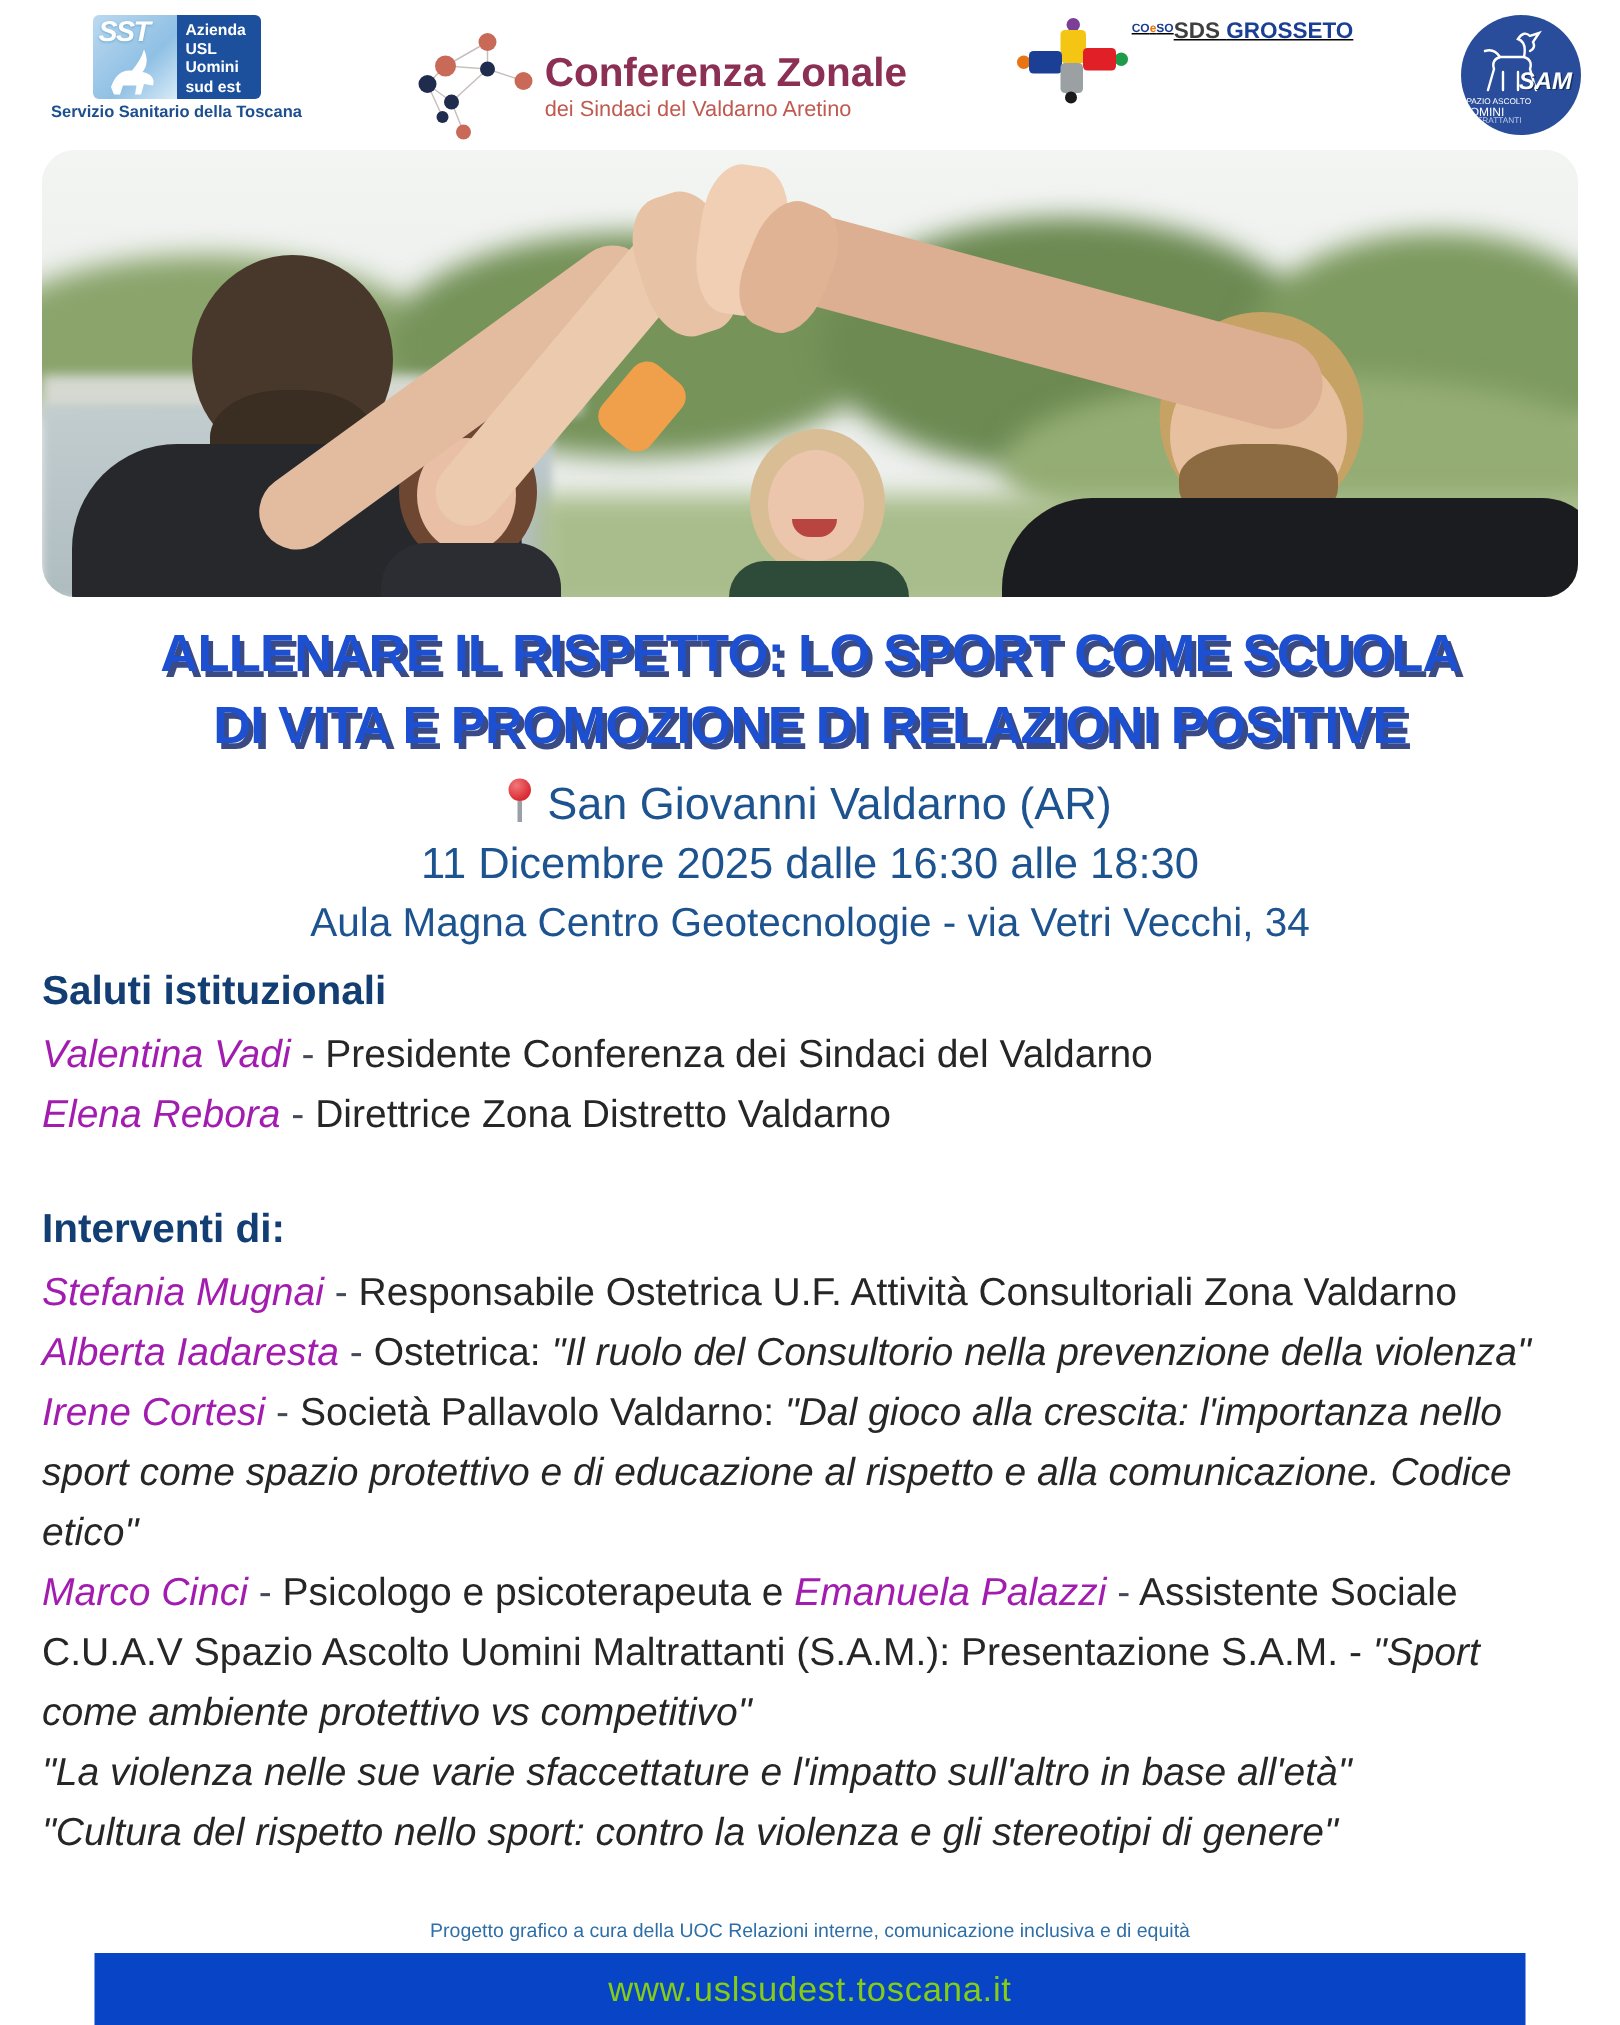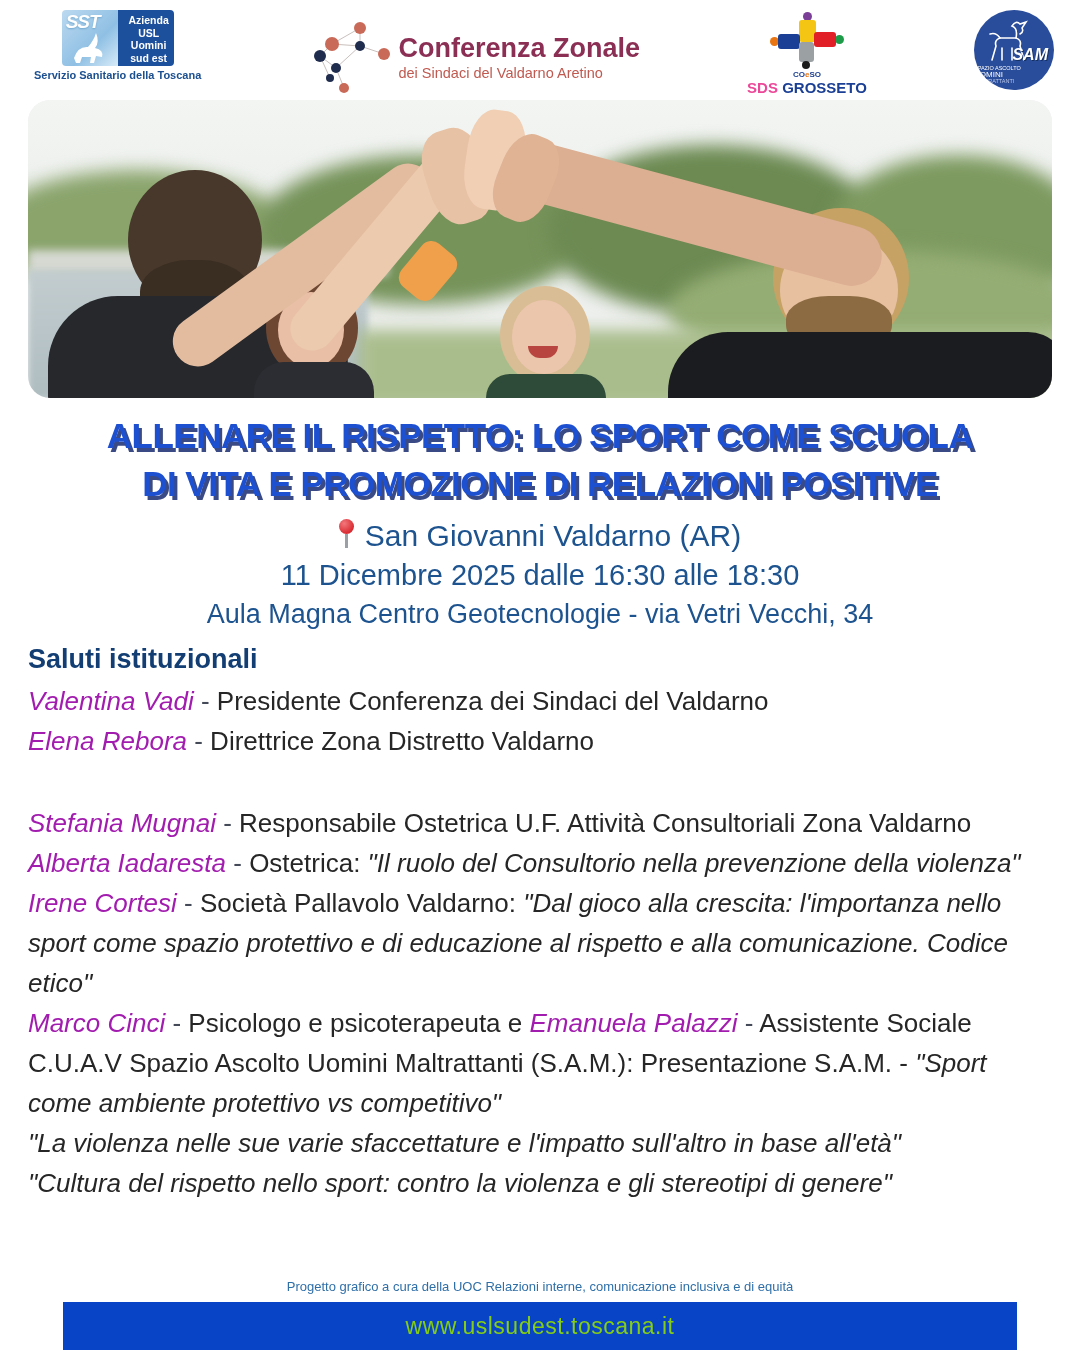--- a/index.html
+++ b/index.html
@@ -6,51 +6,51 @@
   .page{
     position:relative;width:1080px;height:1350px;background:#ffffff;
     font-family:"Liberation Sans", sans-serif;overflow:hidden;
   }
 
   
   .logos-row{display:flex;align-items:flex-start;justify-content:space-between;
     padding:10px 26px 0 34px;height:86px;}
   .logo{display:flex;align-items:center;}
   
-  .sst{flex-direction:column;align-items:center;text-align:center;}
+  .sst{flex-direction:column;align-items:center;}
   .sst-squares{display:flex;}
   .sst-left{width:56px;height:56px;background:linear-gradient(135deg,#bcd9f0,#8fc0e4 60%,#d8ebf8);
     border-radius:4px 0 0 4px;position:relative;overflow:hidden;}
   .sst-left .sst-acr{position:absolute;top:1px;left:4px;color:#fff;font-weight:bold;
     font-style:italic;font-size:19px;letter-spacing:-1px;text-shadow:0 1px 2px #6fa6cc;}
   .sst-left svg{position:absolute;bottom:2px;left:4px;}
   .sst-right{width:56px;height:56px;background:#1c4f9c;border-radius:0 4px 4px 0;
     color:#fff;font-weight:bold;font-size:10.5px;line-height:12.5px;padding:4px 0 0 6px;box-sizing:border-box;}
   .sst-caption{font-size:11px;font-weight:bold;color:#1b4f8f;margin-top:3px;white-space:nowrap;}
   
   .conf{margin-top:8px;}
   .conf-text{margin-left:4px;}
   .conf-title{font-size:27px;font-weight:bold;color:#8c2f54;letter-spacing:0;}
   .conf-sub{font-size:14.5px;color:#c0594f;margin-top:1px;}
   
-  .sds{flex-direction:column;align-items:center;margin-top:2px;}
+  .sds{flex-direction:row;align-items:flex-start;margin-top:2px;text-decoration:underline;}
   .sds-cross{position:relative;width:78px;height:56px;}
   .sds-cross div{position:absolute;}
   .p-top{left:31px;top:8px;width:17px;height:22px;background:#f4c513;border-radius:3px;}
   .h-top{left:35px;top:0px;width:9px;height:9px;background:#7c3f98;border-radius:50%;}
   .p-left{left:10px;top:22px;width:22px;height:15px;background:#1b3f94;border-radius:3px;}
   .h-left{left:2px;top:25px;width:9px;height:9px;background:#e87511;border-radius:50%;}
   .p-right{left:46px;top:20px;width:22px;height:15px;background:#e01f26;border-radius:3px;}
   .h-right{left:67px;top:23px;width:9px;height:9px;background:#1e9b48;border-radius:50%;}
   .p-bot{left:31px;top:30px;width:15px;height:20px;background:#9ba0a3;border-radius:3px;}
   .h-bot{left:34px;top:49px;width:8px;height:8px;background:#1a1a1a;border-radius:50%;}
   .sds-coeso{font-size:8px;font-weight:bold;color:#1b3f94;margin-top:2px;}
   .sds-coeso .e-orange{color:#e87511;}
   .sds-name{font-size:15px;font-weight:bold;letter-spacing:0;}
-  .sds-name .sds-red{color:#ec4899;}
+  .sds-name .sds-red{color:#404040;}
   .sds-name .sds-blue{color:#1b3f94;}
   
   .sam{width:80px;height:80px;background:#2a4d9b;border-radius:50%;position:relative;overflow:hidden;flex:none;}
   .sam svg{position:absolute;left:8px;top:6px;}
   .sam-acr{position:absolute;right:6px;top:36px;color:#fff;font-weight:bold;font-style:italic;
     font-size:16px;text-shadow:1px 1px 0 #16305f;}
   .sam-lines{position:absolute;left:0;right:0;top:55px;text-align:left;color:#fff;
     font-size:5.5px;line-height:6.5px;font-weight:normal;}
   .sam-lines div:nth-child(2){font-size:8px;}
   .sam-lines div:nth-child(3){color:#b9c6e8;}
@@ -224,20 +224,21 @@
   <div class="event-line date">11 Dicembre 2025 dalle 16:30 alle 18:30</div>
   <div class="event-line venue">Aula Magna Centro Geotecnologie - via Vetri Vecchi, 34</div>
 
   <div class="speakers">
       <div class="section-block">
         <div class="section-heading">Saluti istituzionali</div>
         <p class="body-line"><span class="seg-name">Valentina Vadi</span><span class="seg-dash"> - </span><span class="seg-normal">Presidente Conferenza dei Sindaci del Valdarno</span></p>
         <p class="body-line"><span class="seg-name">Elena Rebora</span><span class="seg-dash"> - </span><span class="seg-normal">Direttrice Zona Distretto Valdarno</span></p>
       </div>
       <div class="section-block">
+        <div class="section-heading">Interventi di:</div>
         <p class="body-line"><span class="seg-name">Stefania Mugnai</span><span class="seg-dash"> - </span><span class="seg-normal">Responsabile Ostetrica U.F. Attività Consultoriali Zona Valdarno</span></p>
         <p class="body-line"><span class="seg-name">Alberta Iadaresta</span><span class="seg-dash"> - </span><span class="seg-normal">Ostetrica: </span><span class="seg-quote">"Il ruolo del Consultorio nella prevenzione della violenza"</span></p>
         <p class="body-line"><span class="seg-name">Irene Cortesi</span><span class="seg-dash"> - </span><span class="seg-normal">Società Pallavolo Valdarno: </span><span class="seg-quote">"Dal gioco alla crescita: l'importanza nello sport come spazio protettivo e di educazione al rispetto e alla comunicazione. Codice etico"</span></p>
         <p class="body-line"><span class="seg-name">Marco Cinci</span><span class="seg-dash"> - </span><span class="seg-normal">Psicologo e psicoterapeuta e </span><span class="seg-name">Emanuela Palazzi</span><span class="seg-dash"> - </span><span class="seg-normal">Assistente Sociale C.U.A.V Spazio Ascolto Uomini Maltrattanti (S.A.M.): Presentazione S.A.M. - </span><span class="seg-quote">"Sport come ambiente protettivo vs competitivo"</span></p>
         <p class="body-line"><span class="seg-quote">"La violenza nelle sue varie sfaccettature e l'impatto sull'altro in base all'età"</span></p>
         <p class="body-line"><span class="seg-quote">"Cultura del rispetto nello sport: contro la violenza e gli stereotipi di genere"</span></p>
       </div>
     </div>
 
   <div class="credit">Progetto grafico a cura della UOC Relazioni interne, comunicazione inclusiva e di equità</div>

